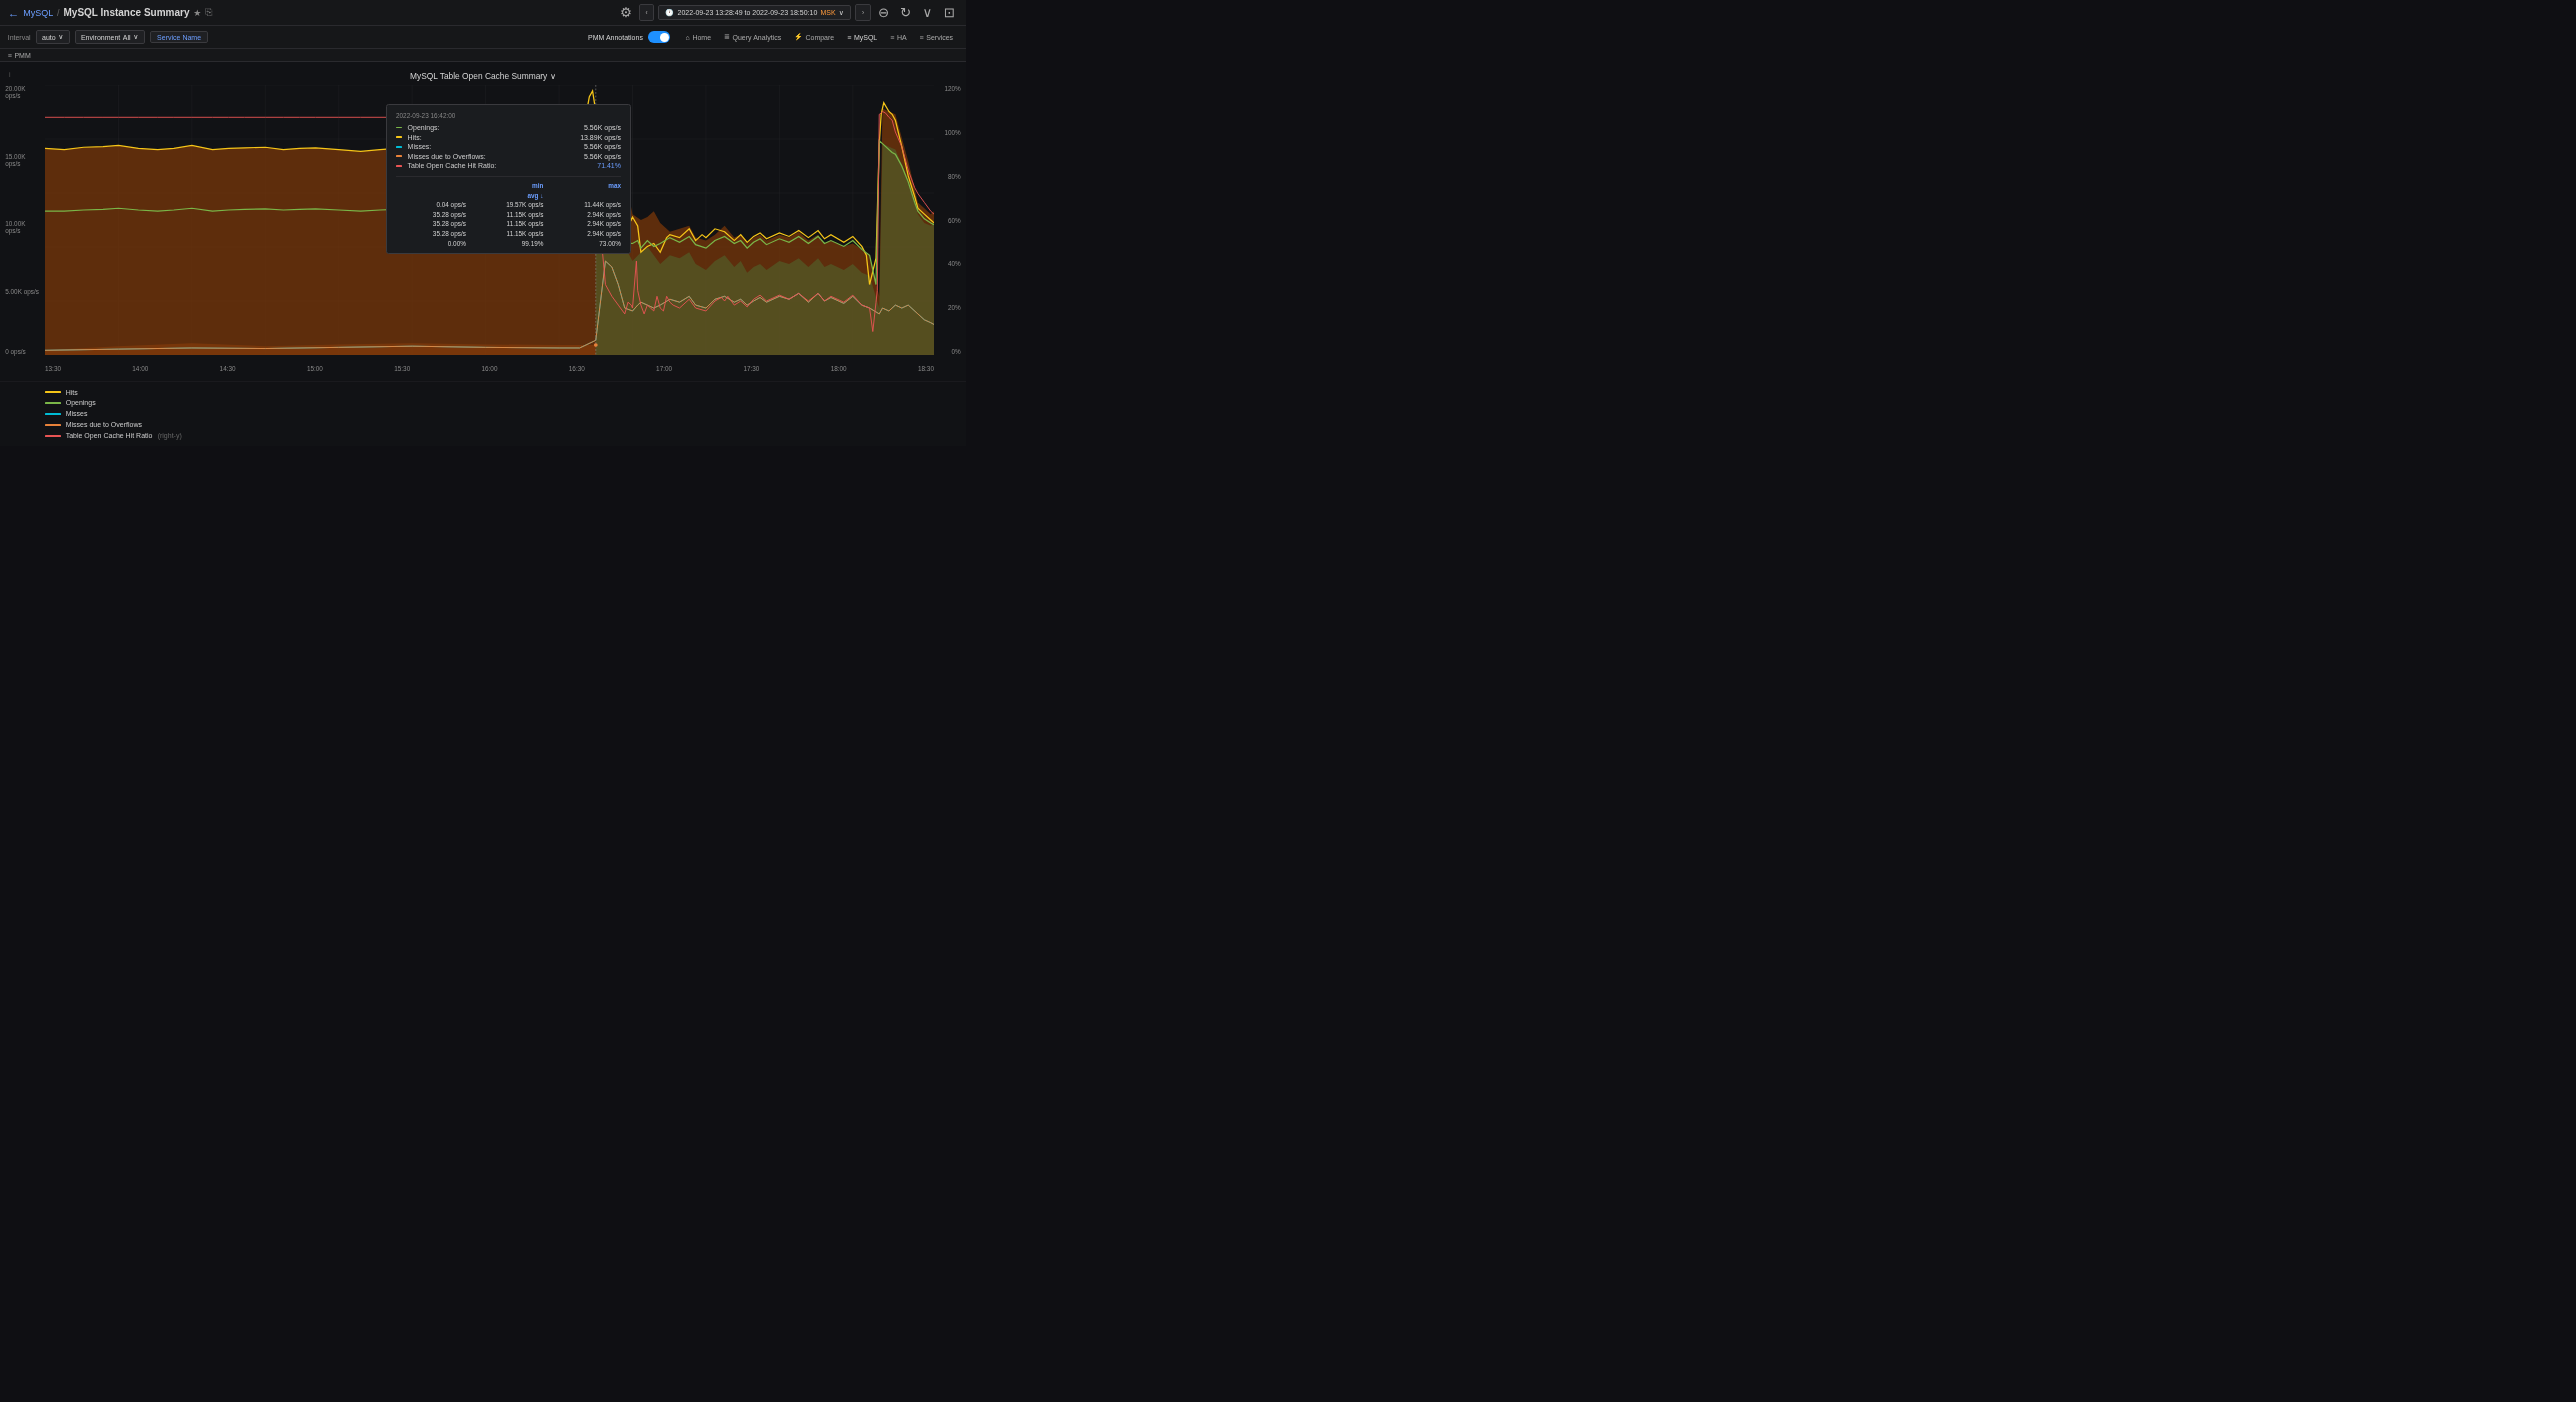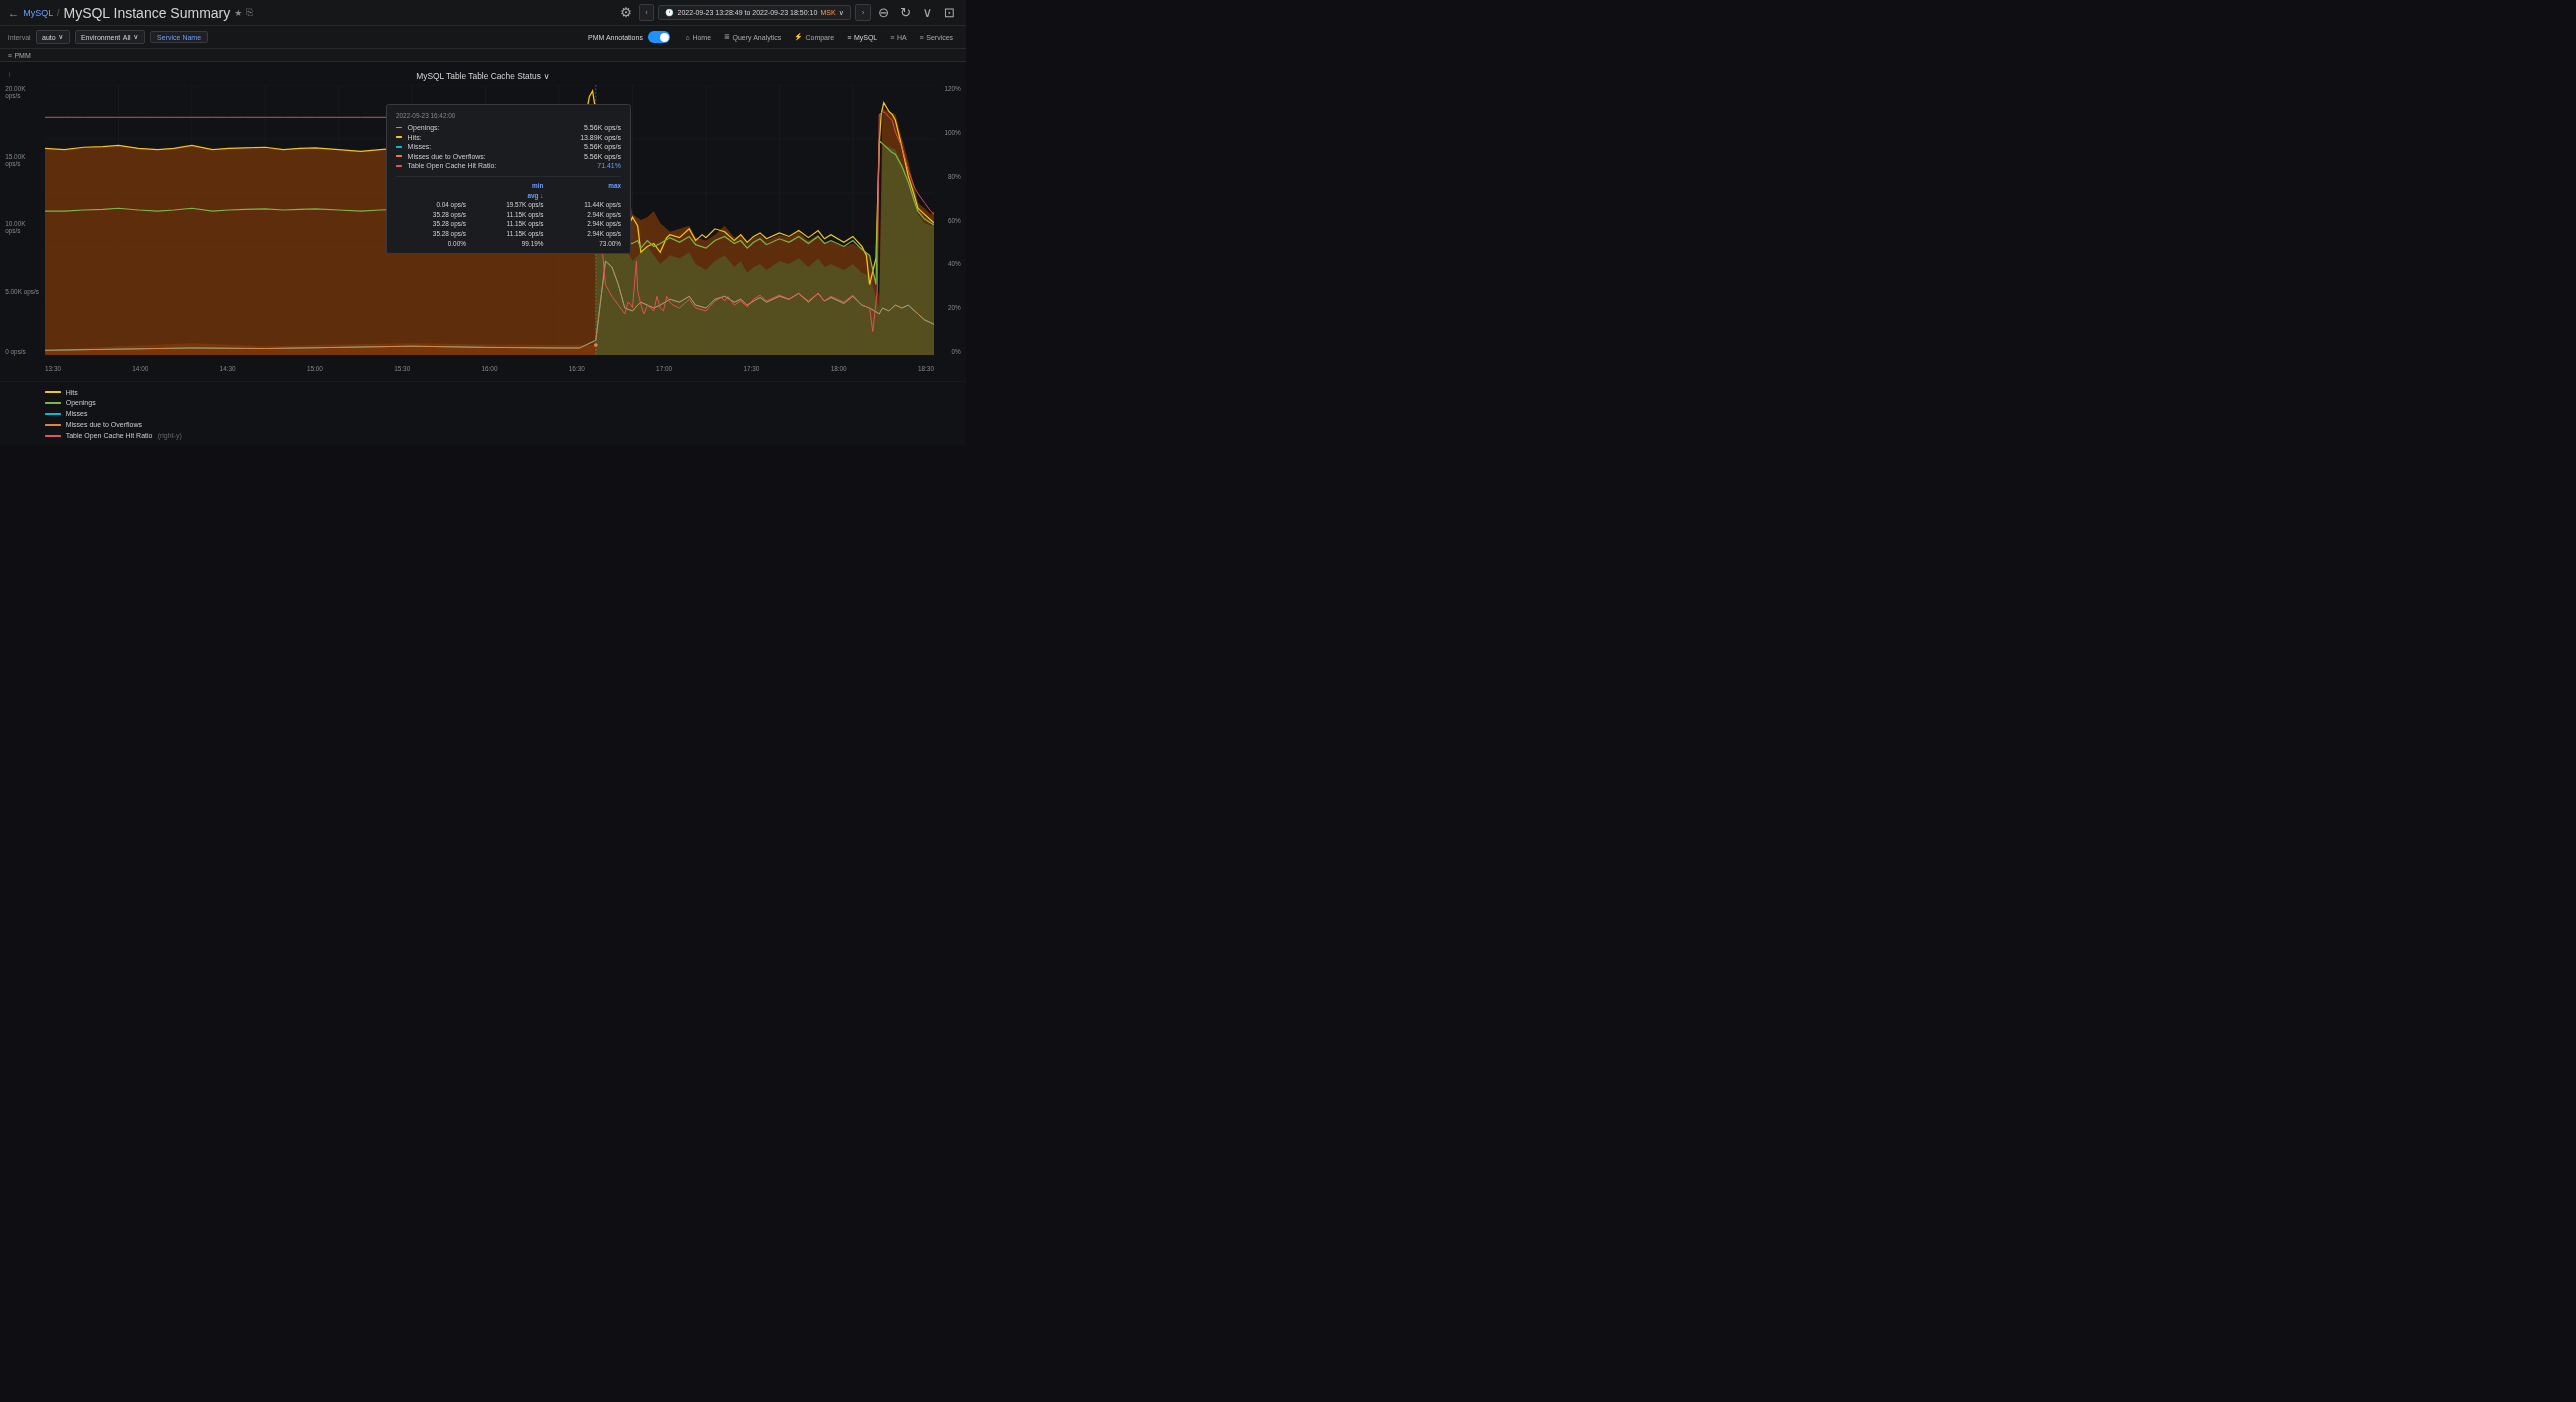--- a/index.html
+++ b/index.html
@@ -35,21 +35,21 @@
       background: none;
       border: none;
       display: flex;
       align-items: center;
     }
     .breadcrumb {
       color: #6c9eff;
       font-size: 9px;
     }
     .breadcrumb-sep { color: #666; font-size: 9px; }
-    .breadcrumb-current { color: #d4d4d4; font-size: 14px; font-weight: 400; }
+    .breadcrumb-current { color: #d4d4d4; font-size: 10px; font-weight: 700; }
     .star-btn, .share-btn {
       background: none; border: none; color: #888; cursor: pointer; font-size: 9px;
     }
     .top-bar-right {
       display: flex;
       align-items: center;
       gap: 3.9px;
     }
     .icon-btn {
       background: none; border: none; color: #aaa; cursor: pointer;
@@ -360,21 +360,21 @@
   <div class="pmm-tag">
     <span>≡</span>
     <span>PMM</span>
   </div>
 </div>
 
 <div class="chart-section">
   <div class="chart-title-row">
     <span class="info-icon">i</span>
     <span class="chart-title-link">
-      <span>MySQL Table Table Cache Status</span>
+      <span>MySQL Table Open Cache Summary</span>
       <span>∨</span>
     </span>
   </div>
 
   <div class="chart-wrapper">
 
     <div class="y-axis-left">
       <span>20.00K ops/s</span>
       <span>15.00K ops/s</span>
       <span>10.00K ops/s</span>

